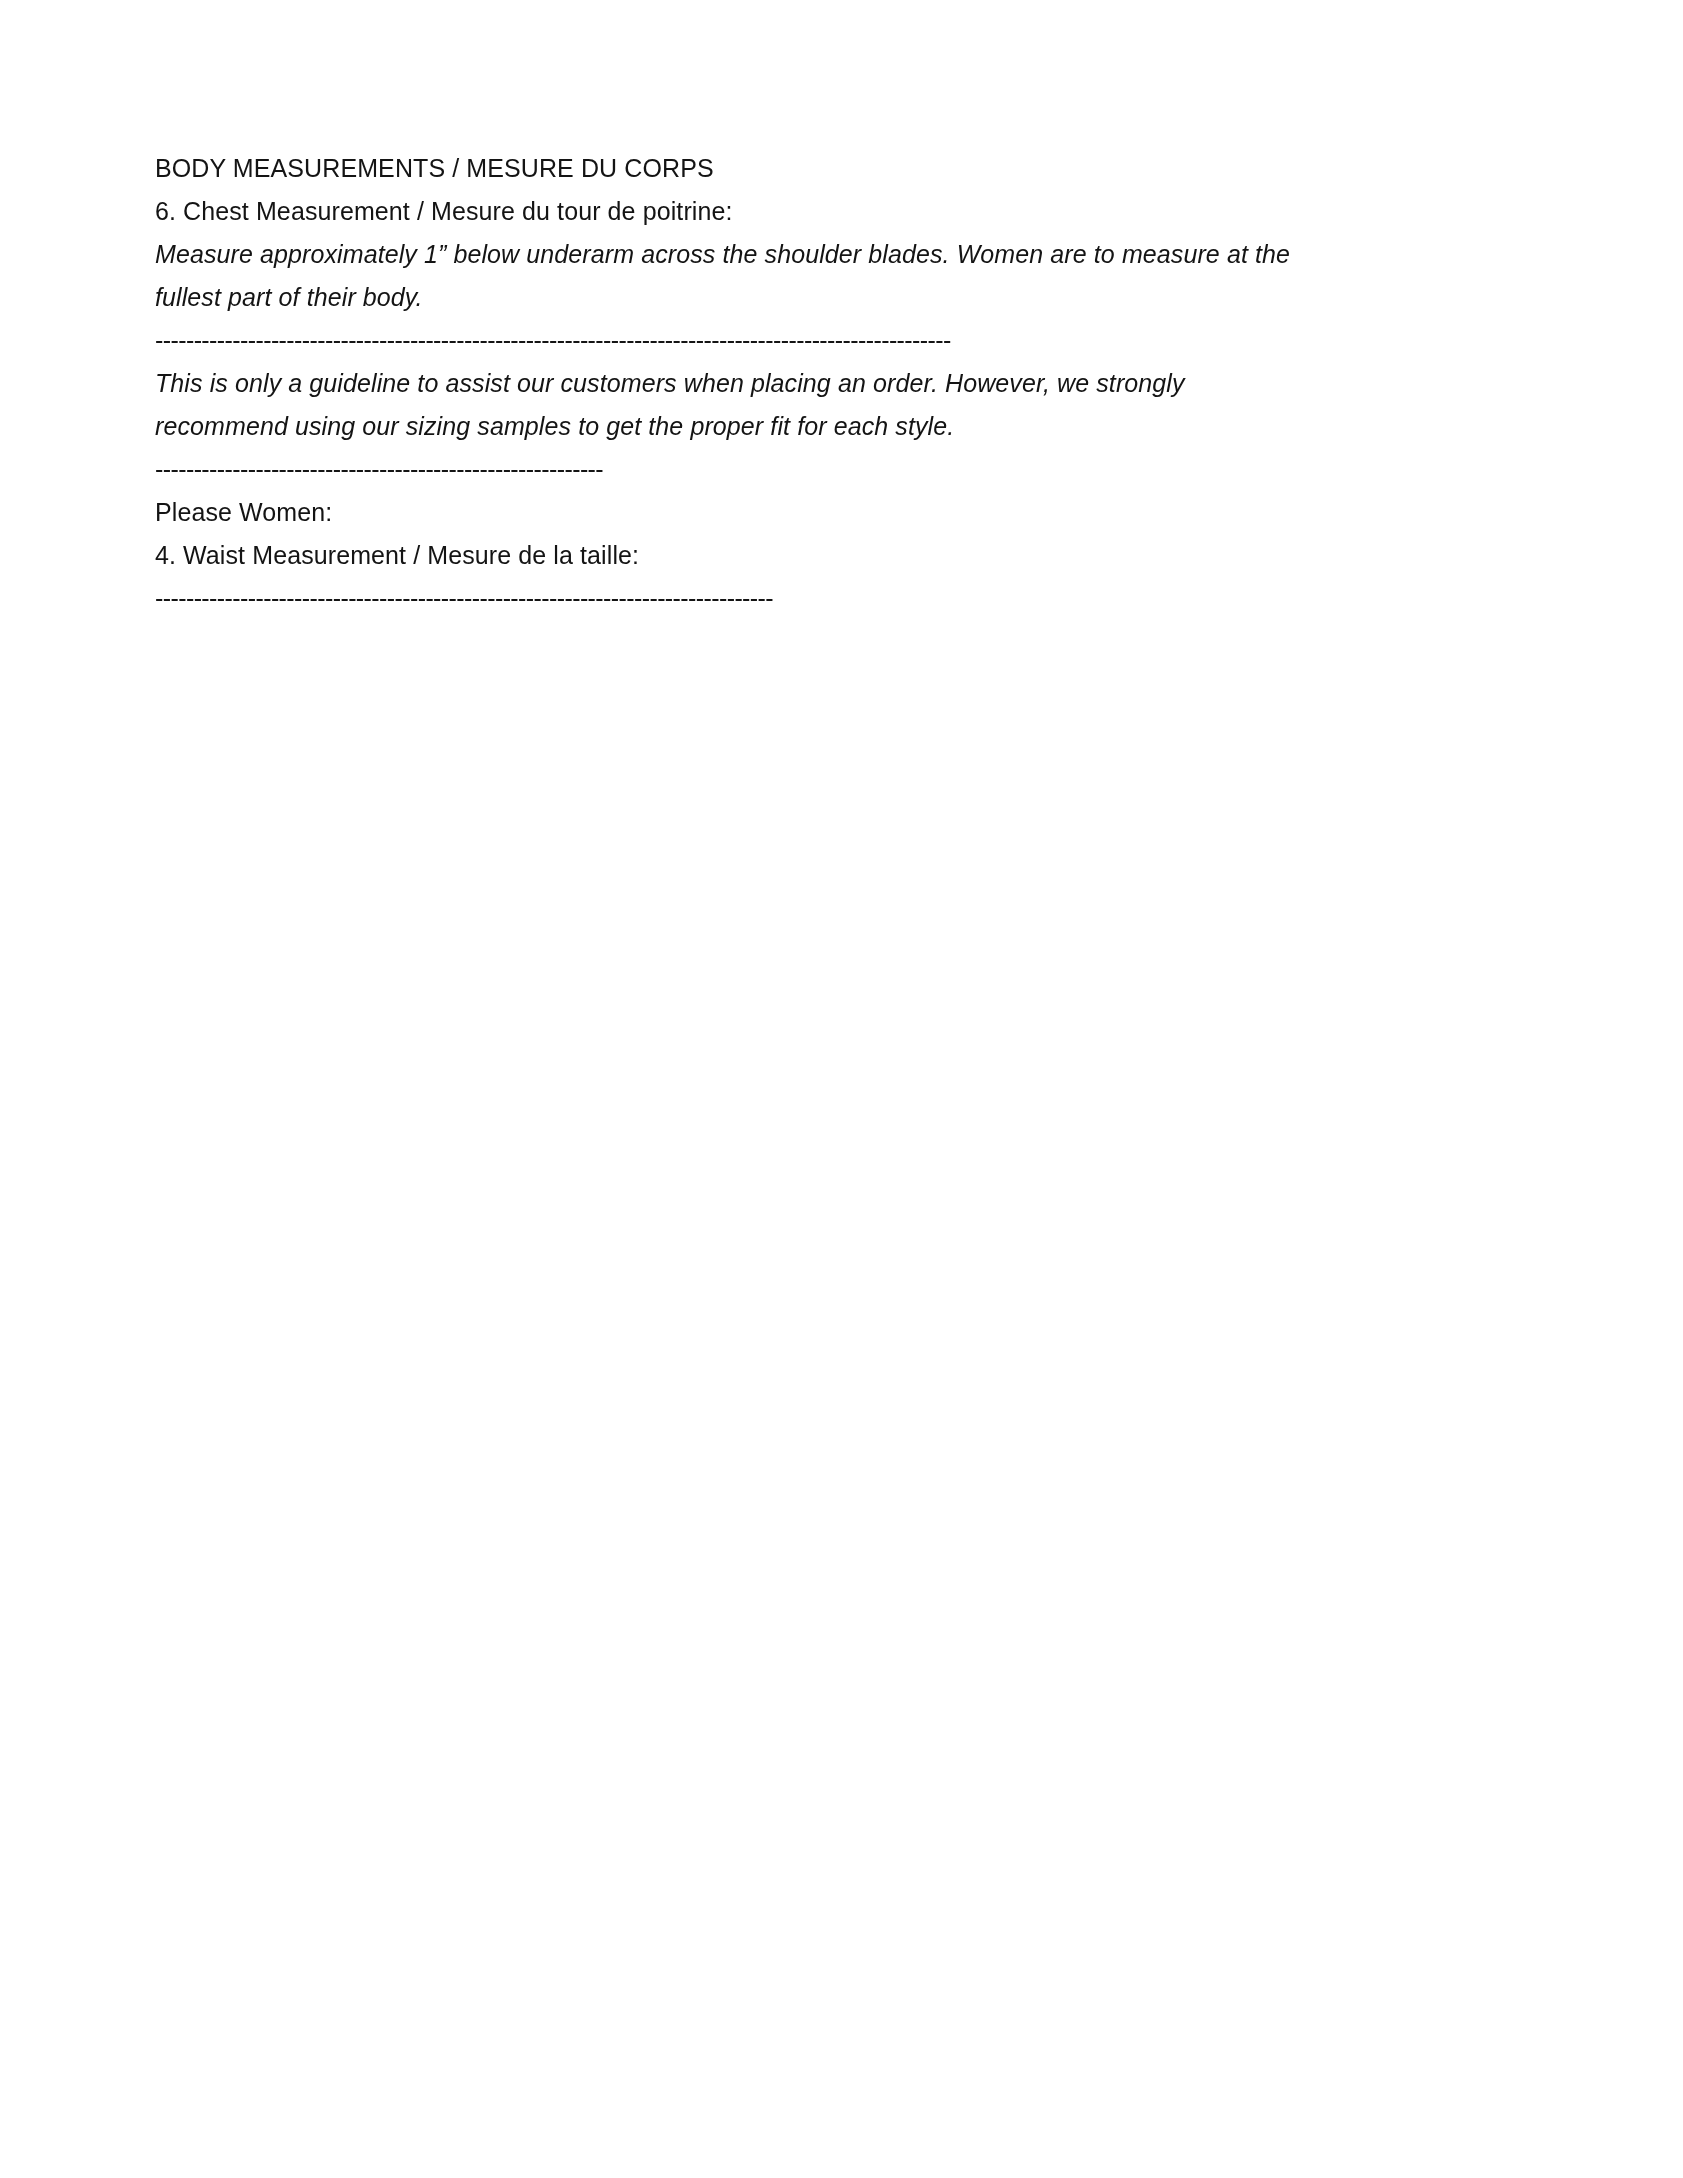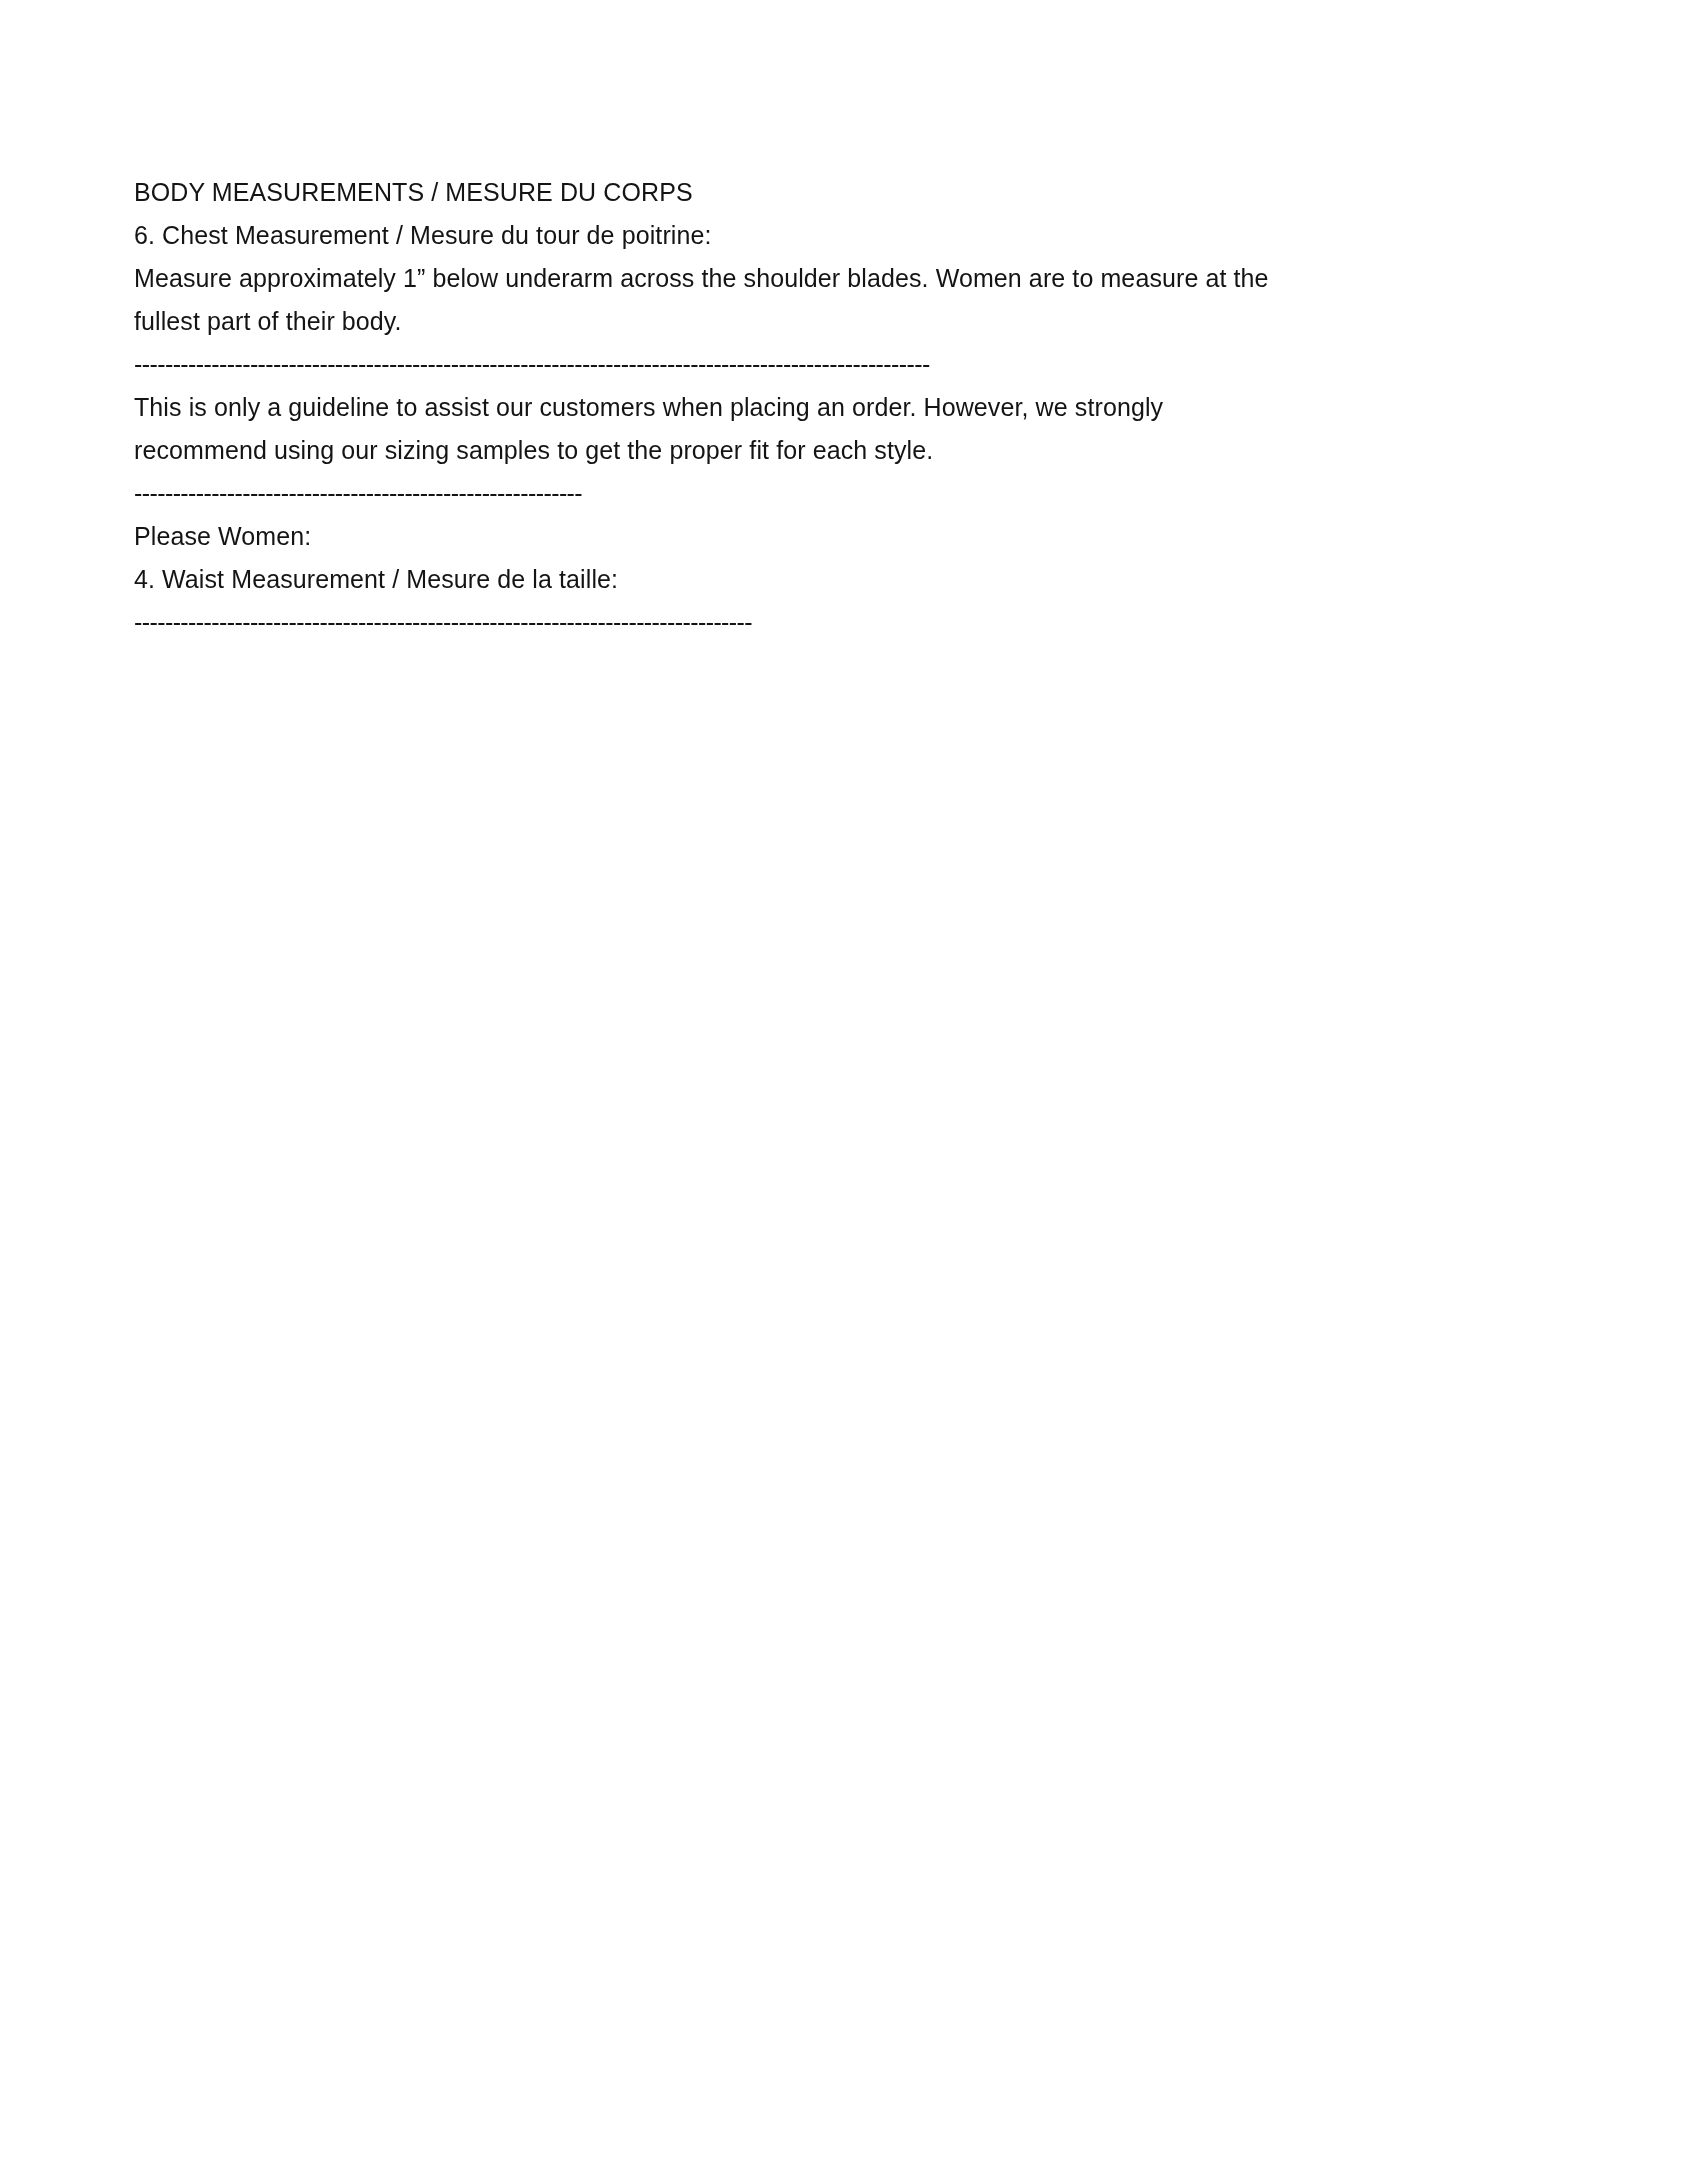--- a/index.html
+++ b/index.html
@@ -16,38 +16,38 @@
   }
   .page {
     position: relative;
     width: 1683px;
     height: 2178px;
     background: #ffffff;
     box-sizing: border-box;
   }
   .doc-body {
     position: absolute;
-    left: 134px;
+    left: 155px;
     top: 147px;
     width: 1307px;
-    margin-top: 24px;
   }
   .line {
     font-size: 25px;
     line-height: 43px;
     letter-spacing: 0.1px;
     color: #141414;
     white-space: pre-wrap;
   }
   .para {
     font-size: 25px;
     line-height: 43px;
     letter-spacing: 0.1px;
     color: #141414;
     max-width: 1139px;
+    font-style: italic;
   }
   .rule {
     font-size: 25px;
     line-height: 43px;
     letter-spacing: -0.6px;
     color: #141414;
     white-space: nowrap;
     overflow: hidden;
   }
   .rule-short {

